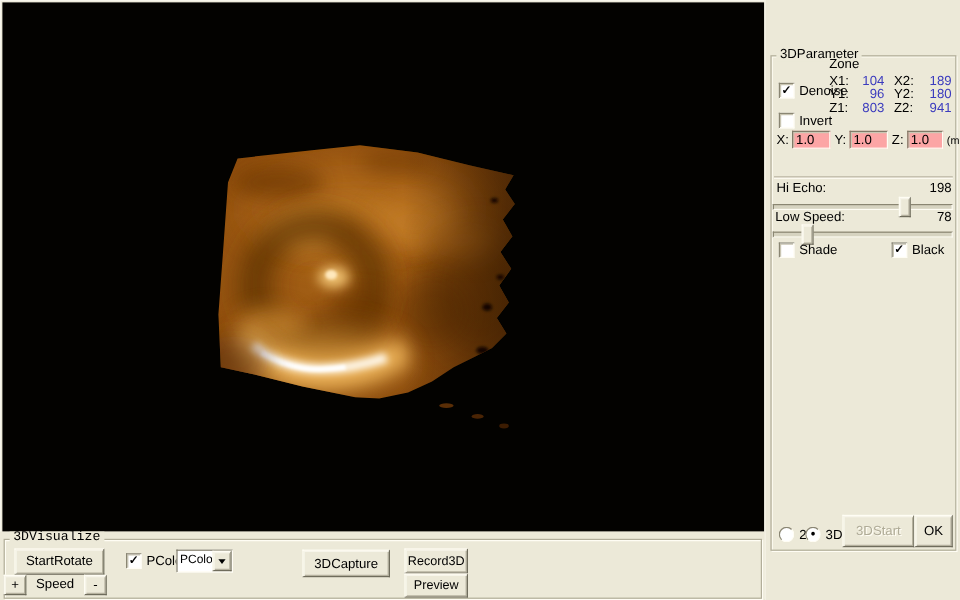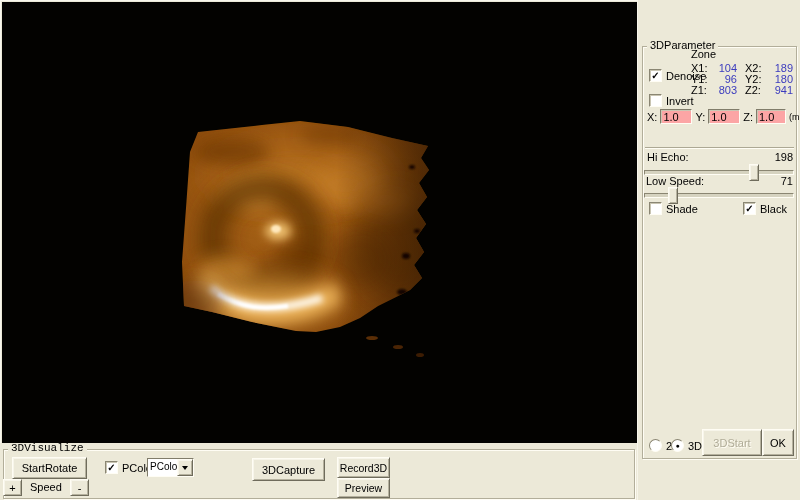--- a/index.html
+++ b/index.html
@@ -206,21 +206,21 @@
       <div class="sep" style="left:2px;right:2px;top:100px;"></div>
 
       <span class="sl-label" style="top:104px;">Hi Echo:</span>
       <span class="sl-value" style="top:104px;">198</span>
       <div class="slider" style="top:117px;">
         <span class="sl-track"></span>
         <span class="sl-thumb raised" style="left: 73%;"></span>
       </div>
 
       <span class="sl-label" style="top:128px;left:3px;">Low Speed:</span>
-      <span class="sl-value" style="top:128px;">71</span>
+      <span class="sl-value" style="top:128px;">78</span>
       <div class="slider" style="top:140px;">
         <span class="sl-track"></span>
         <span class="sl-thumb raised" style="left: 19%;"></span>
       </div>
 
       <div class="chk" style="left:6px;top:155px;">
         <span class="chk-box">
             <span class="chk-mark"></span>
           </span>
         <span>Shade</span>

